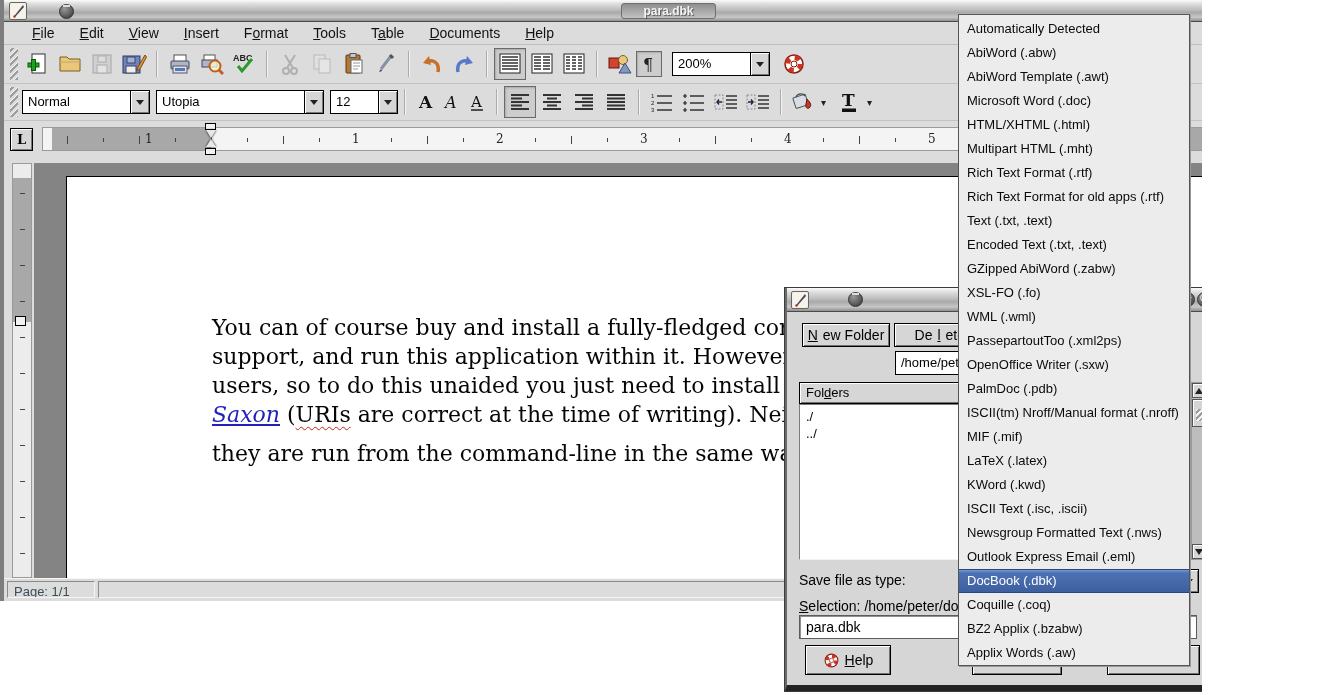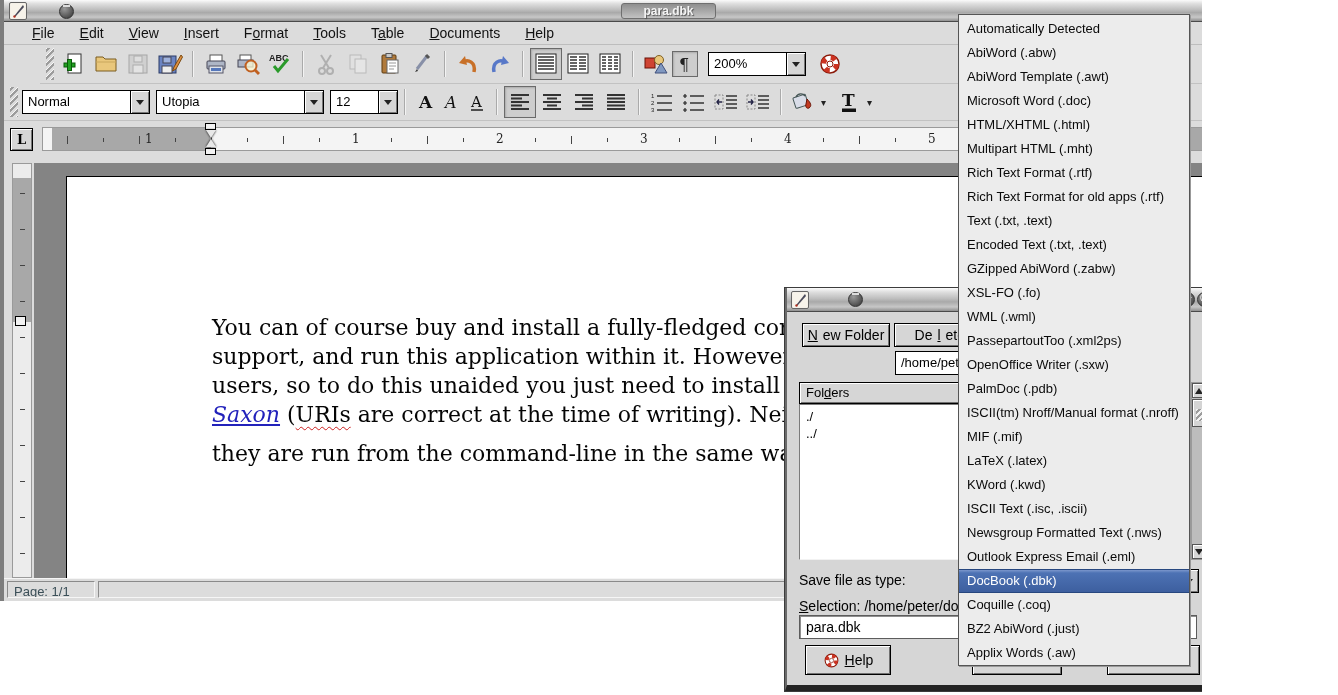--- a/index.html
+++ b/index.html
@@ -161,21 +161,21 @@
         <div class="menu-item"><u>E</u>dit</div>
         <div class="menu-item"><u>V</u>iew</div>
         <div class="menu-item"><u>I</u>nsert</div>
         <div class="menu-item">F<u>o</u>rmat</div>
         <div class="menu-item"><u>T</u>ools</div>
         <div class="menu-item">T<u>a</u>ble</div>
         <div class="menu-item"><u>D</u>ocuments</div>
         <div class="menu-item"><u>H</u>elp</div>
       </div>
 
-    <div class="abs bar toolbar" style="left:0;top:45px;right:0;height:39px;margin-left:36px;">
+    <div class="abs bar toolbar" style="left:0;top:45px;right:0;height:39px;">
       <div class="grip"></div>
       <div class="tb-btn">
         <svg width="24" height="24" viewBox="0 0 24 24">
             <rect x="6" y="2" width="13" height="19" fill="#fff" stroke="#333"></rect>
             <rect x="2" y="11" width="11" height="4" fill="#21a121" stroke="#0a5c0a"></rect>
             <rect x="5.5" y="7.5" width="4" height="11" fill="#21a121" stroke="#0a5c0a"></rect>
           </svg>
       </div>
       <div class="tb-btn">
         <svg width="24" height="24" viewBox="0 0 24 24">
@@ -587,17 +587,17 @@
       <div class="dd-item">PalmDoc (.pdb)</div>
       <div class="dd-item">ISCII(tm) Nroff/Manual format (.nroff)</div>
       <div class="dd-item">MIF (.mif)</div>
       <div class="dd-item">LaTeX (.latex)</div>
       <div class="dd-item">KWord (.kwd)</div>
       <div class="dd-item">ISCII Text (.isc, .iscii)</div>
       <div class="dd-item">Newsgroup Formatted Text (.nws)</div>
       <div class="dd-item">Outlook Express Email (.eml)</div>
       <div class="dd-item selected">DocBook (.dbk)</div>
       <div class="dd-item">Coquille (.coq)</div>
-      <div class="dd-item">BZ2 AbiWord (.just)</div>
+      <div class="dd-item">BZ2 Applix (.bzabw)</div>
       <div class="dd-item">Applix Words (.aw)</div>
     </div>
 
 </div>
 
 </body></html>

